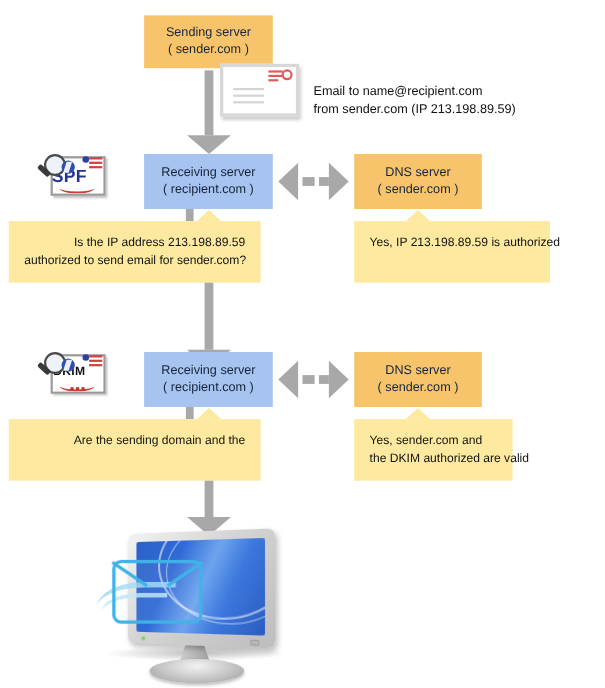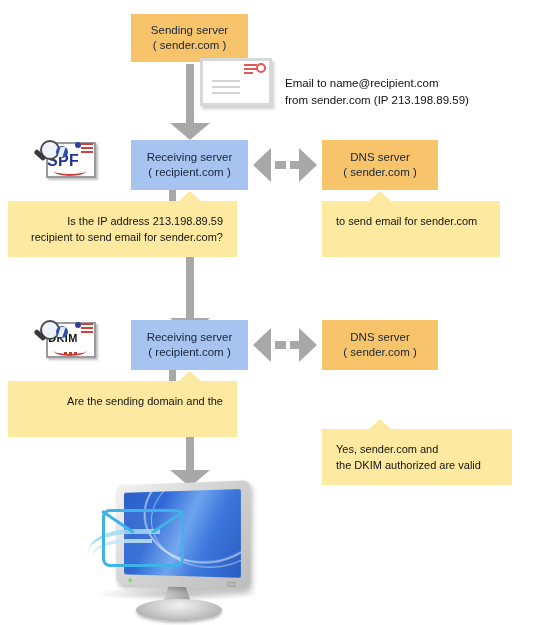--- a/index.html
+++ b/index.html
@@ -206,26 +206,26 @@
 <div class="box orange" style="left:322px;top:140px;width:116px;height:50px;">
   <span class="l1">DNS server</span>
   <span class="l2">( sender.com )</span>
 </div>
 
 <div class="stub" style="left:169px;top:190px;height:11px;"></div>
 
 <div class="callout ctr" style="left:8px;top:201px;width:229px;height:56px;">
   <span class="notch" style="left:171px;"></span>
   <span class="ln">Is the IP address 213.198.89.59</span>
-  <span class="ln">recipient to send email for sender.com?</span>
+  <span class="ln">authorized to send email for sender.com?</span>
 </div>
 
 <div class="callout lft" style="left:322px;top:201px;width:178px;height:56px;">
   <span class="notch" style="left:47px;"></span>
-  <span class="ln">to send email for sender.com</span>
+  <span class="ln">Yes, IP 213.198.89.59 is authorized</span>
 </div>
 
 <div class="varrow" style="left:170px;top:257px;height:78px;">
   <div class="stem" style="height:61px;"></div>
   <div class="head" style="top:61px;"></div>
 </div>
 
 <div class="badge" style="left:30px;top:320px;">
   <div class="card"></div>
   <div class="flag">
@@ -266,21 +266,21 @@
   <span class="l2">( sender.com )</span>
 </div>
 
 <div class="stub" style="left:169px;top:370px;height:11px;"></div>
 
 <div class="callout ctr" style="left:8px;top:381px;width:229px;height:56px;">
   <span class="notch" style="left:171px;"></span>
   <span class="ln">Are the sending domain and the</span>
 </div>
 
-<div class="callout lft" style="left:322px;top:381px;width:190px;height:56px;margin-top:48px;">
+<div class="callout lft" style="left:322px;top:381px;width:144px;height:56px;">
   <span class="notch" style="left:47px;"></span>
   <span class="ln">Yes, sender.com and</span>
   <span class="ln">the DKIM authorized are valid</span>
 </div>
 
 <div class="varrow" style="left:170px;top:437px;height:50px;">
   <div class="stem" style="height:33px;"></div>
   <div class="head" style="top:33px;"></div>
 </div>
 

